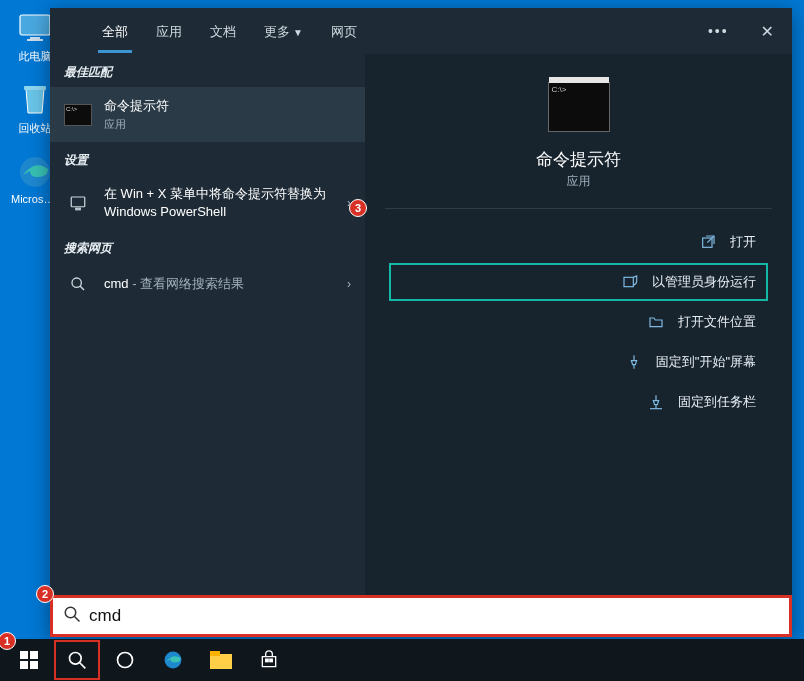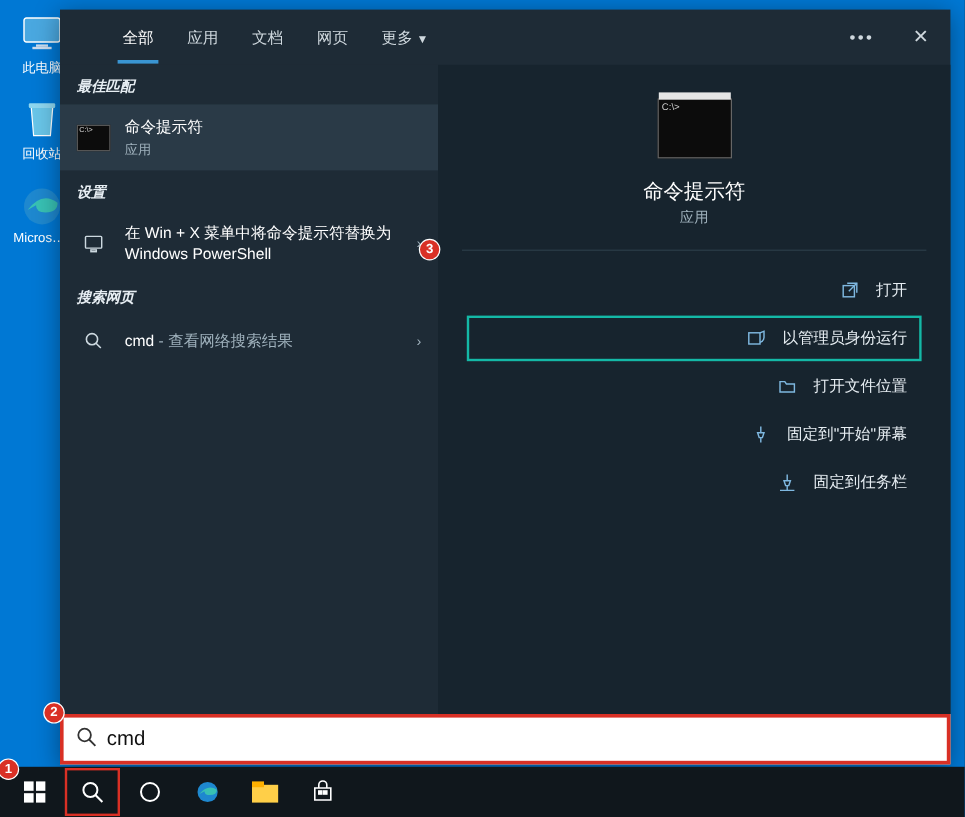--- a/index.html
+++ b/index.html
@@ -105,22 +105,22 @@
     <div class="lbl">Microsoft Edge</div>
   </div>
 </div>
 
 <div class="search-panel">
   <div class="panel-header">
     <div class="tabs">
       <div class="tab active">全部</div>
       <div class="tab">应用</div>
       <div class="tab">文档</div>
+      <div class="tab"><span>更多</span><span class="more-caret">▼</span></div>
       <div class="tab">网页</div>
-      <div class="tab"><span>更多</span><span class="more-caret">▼</span></div>
     </div>
     <div class="header-right">
       <div class="dots">•••</div>
       <div class="close-x">✕</div>
     </div>
   </div>
 
   <div class="panel-body">
 
     <div class="left-col">

